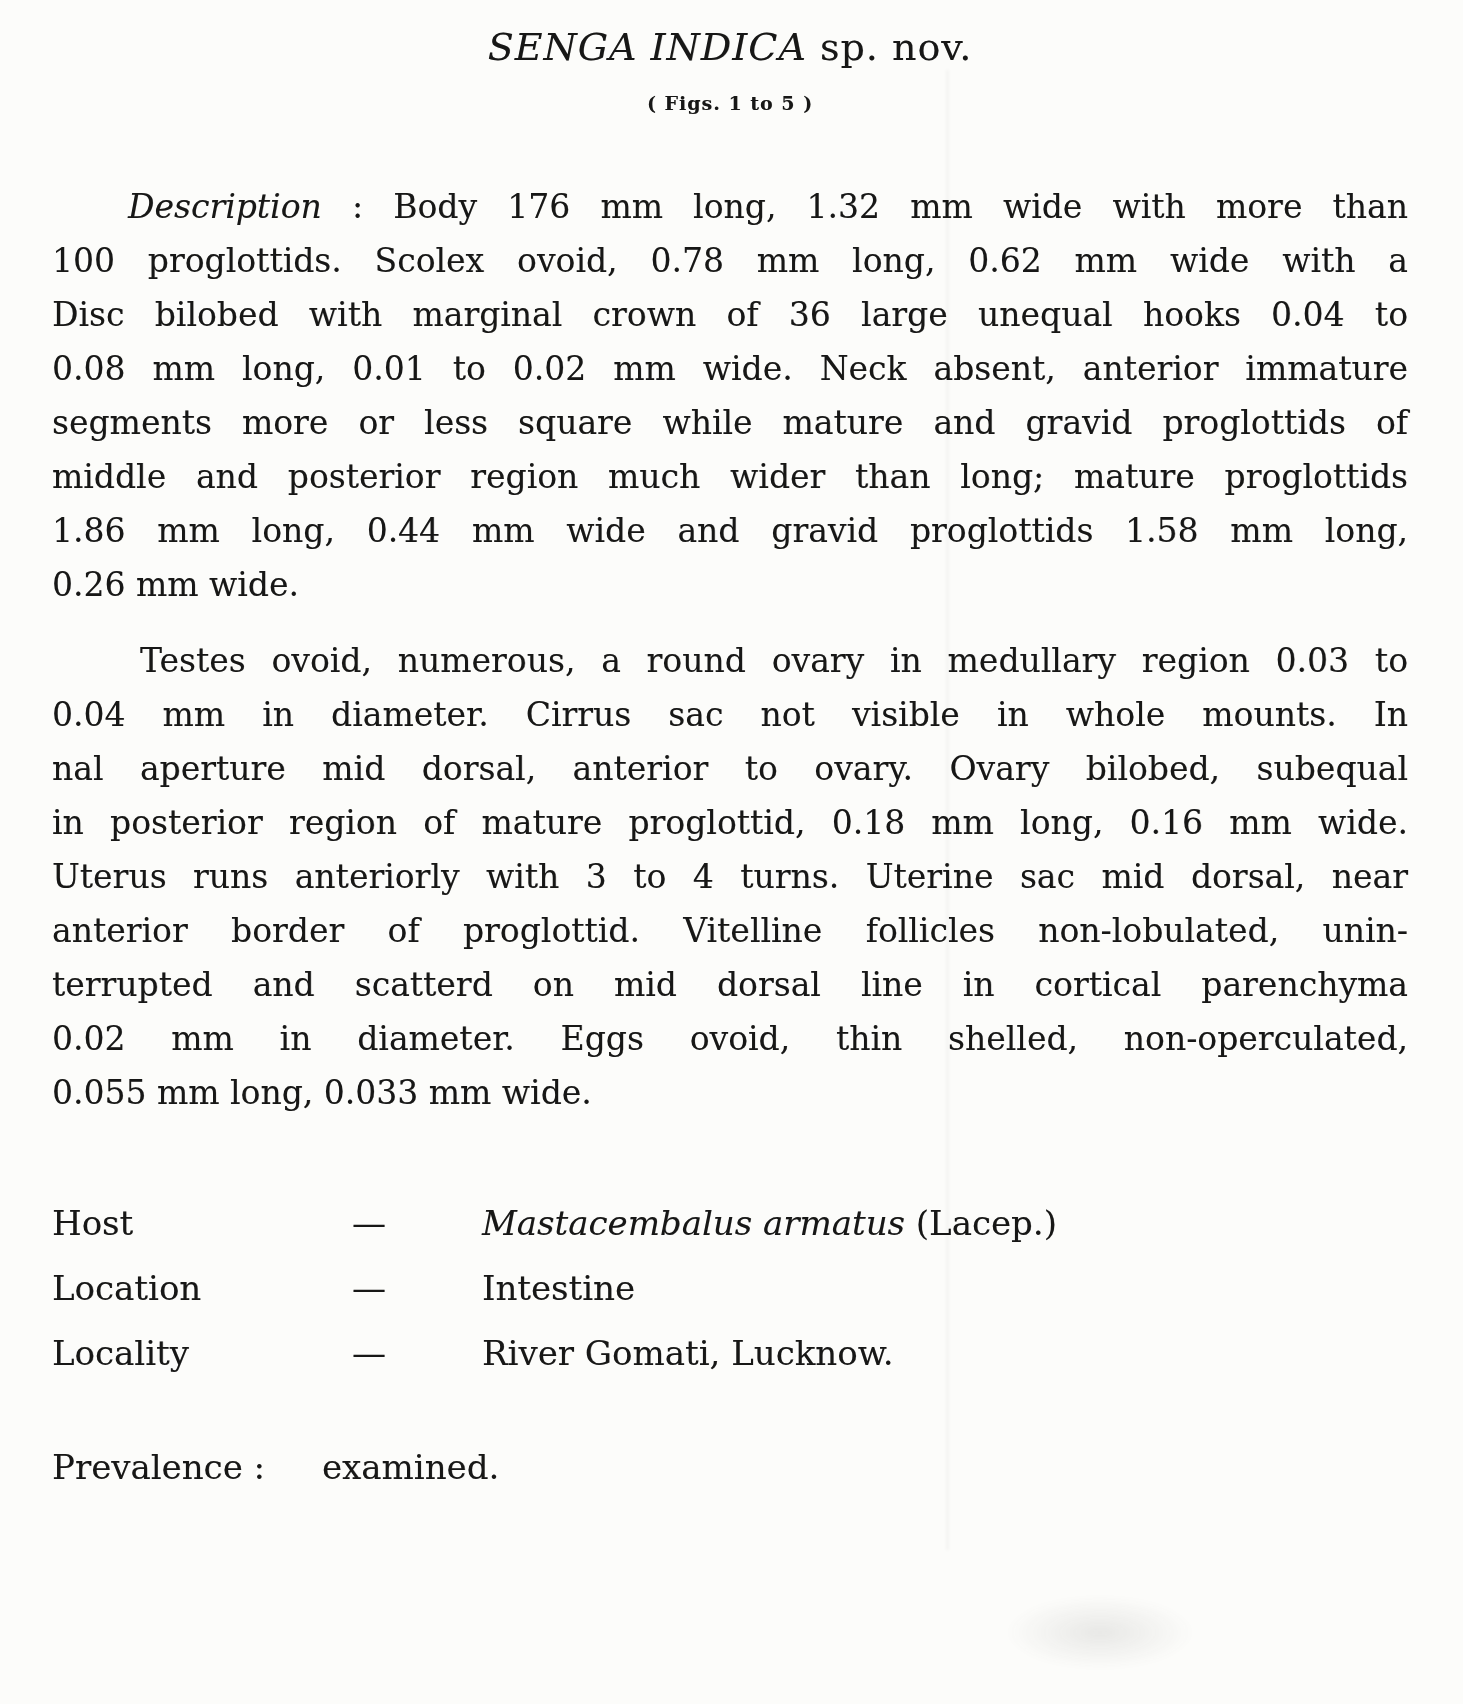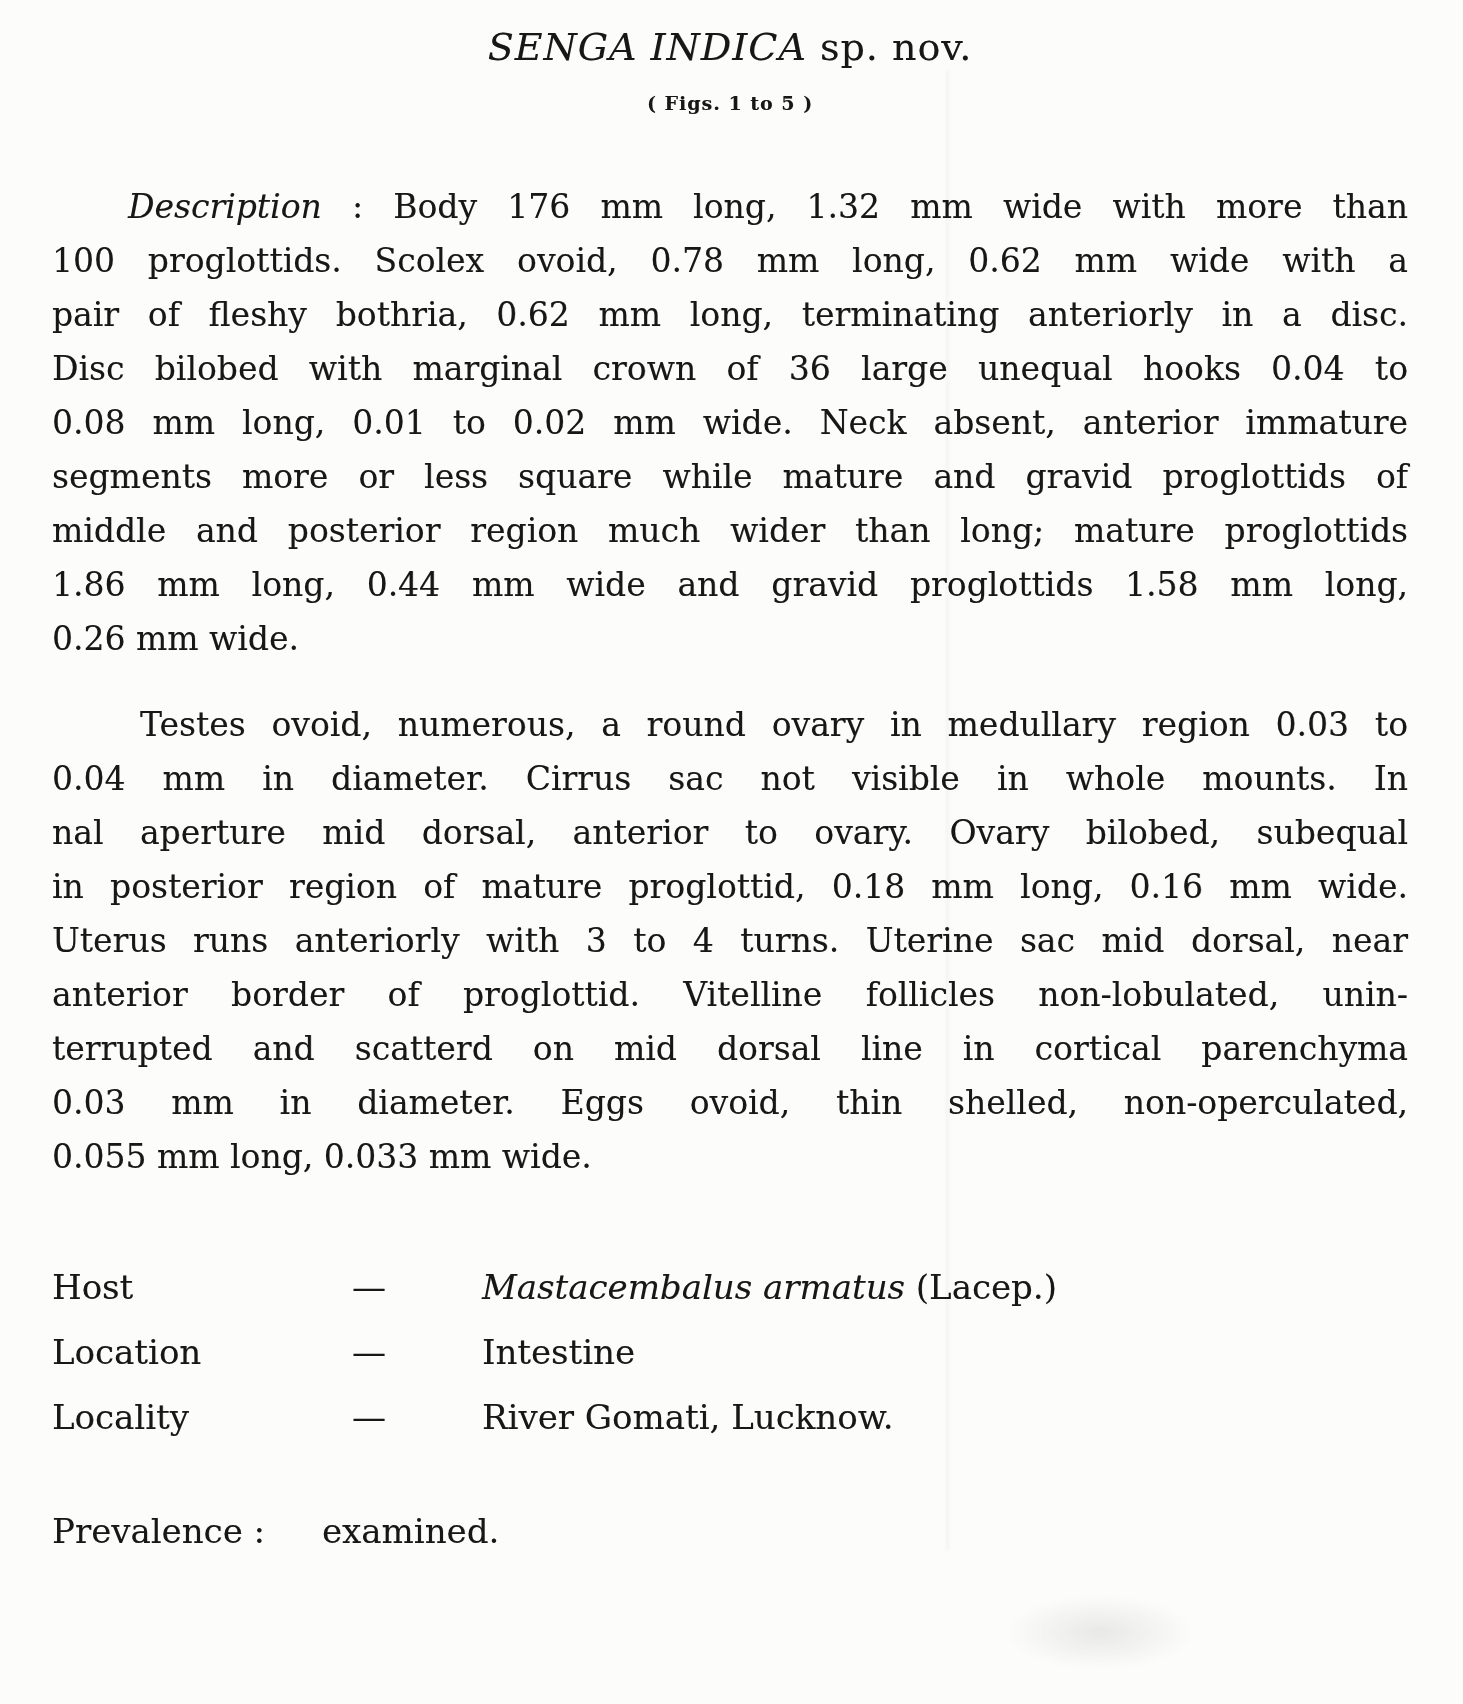--- a/index.html
+++ b/index.html
@@ -42,21 +42,21 @@
     line-height: 38px;
     font-weight: bold;
     margin-top: 14px;
     letter-spacing: 1px;
   }
   .para {
     font-size: 33px;
     line-height: 54px;
   }
   .para-description { margin-top: 58px; }
-  .para-testes { margin-top: 32px; }
+  .para-testes { margin-top: 22px; }
   .jline {
     text-align: justify;
     text-align-last: justify;
     white-space: normal;
   }
   .pline { text-align: left; }
   .indent-sm { text-indent: 76px; }
   .indent-md { text-indent: 88px; }
   .host-table {
     margin-top: 82px;
@@ -87,38 +87,37 @@
     <span class="it">SENGA INDICA</span><span> sp. nov.</span>
   </div>
 
   <div class="figs">( Figs. 1 to 5 )</div>
 
   <div class="para para-description">
     <div class="jline indent-sm">
       <span class="it">Description</span><span> : </span><span>Body 176 mm long, 1.32 mm wide with more than</span>
     </div>
     <div class="jline">100 proglottids. Scolex ovoid, 0.78 mm long, 0.62 mm wide with a</div>
-    <div class="jline">pair of fleshy bothria, 0.62 mm long, terminating anteriorly in a disc.</div>
     <div class="jline">Disc bilobed with marginal crown of 36 large unequal hooks 0.04 to</div>
     <div class="jline">0.08 mm long, 0.01 to 0.02 mm wide. Neck absent, anterior immature</div>
     <div class="jline">segments more or less square while mature and gravid proglottids of</div>
     <div class="jline">middle and posterior region much wider than long; mature proglottids</div>
     <div class="jline">1.86 mm long, 0.44 mm wide and gravid proglottids 1.58 mm long,</div>
     <div class="pline">0.26 mm wide.</div>
   </div>
 
   <div class="para para-testes">
     <div class="jline indent-md">Testes ovoid, numerous, a round ovary in medullary region 0.03 to</div>
     <div class="jline">0.04 mm in diameter. Cirrus sac not visible in whole mounts. In</div>
     <div class="jline">nal aperture mid dorsal, anterior to ovary. Ovary bilobed, subequal</div>
     <div class="jline">in posterior region of mature proglottid, 0.18 mm long, 0.16 mm wide.</div>
     <div class="jline">Uterus runs anteriorly with 3 to 4 turns. Uterine sac mid dorsal, near</div>
     <div class="jline">anterior border of proglottid. Vitelline follicles non-lobulated, unin-</div>
     <div class="jline">terrupted and scatterd on mid dorsal line in cortical parenchyma</div>
-    <div class="jline">0.03 mm in diameter. Eggs ovoid, thin shelled, non-operculated,</div>
+    <div class="jline">0.02 mm in diameter. Eggs ovoid, thin shelled, non-operculated,</div>
     <div class="pline">0.055 mm long, 0.033 mm wide.</div>
   </div>
 
   <div class="host-table">
     <div class="hrow">
       <div class="hlabel">Host</div>
       <div class="hdash">—</div>
       <div class="hvalue">
         <span class="it">Mastacembalus armatus</span><span> (Lacep.)</span>
       </div>

